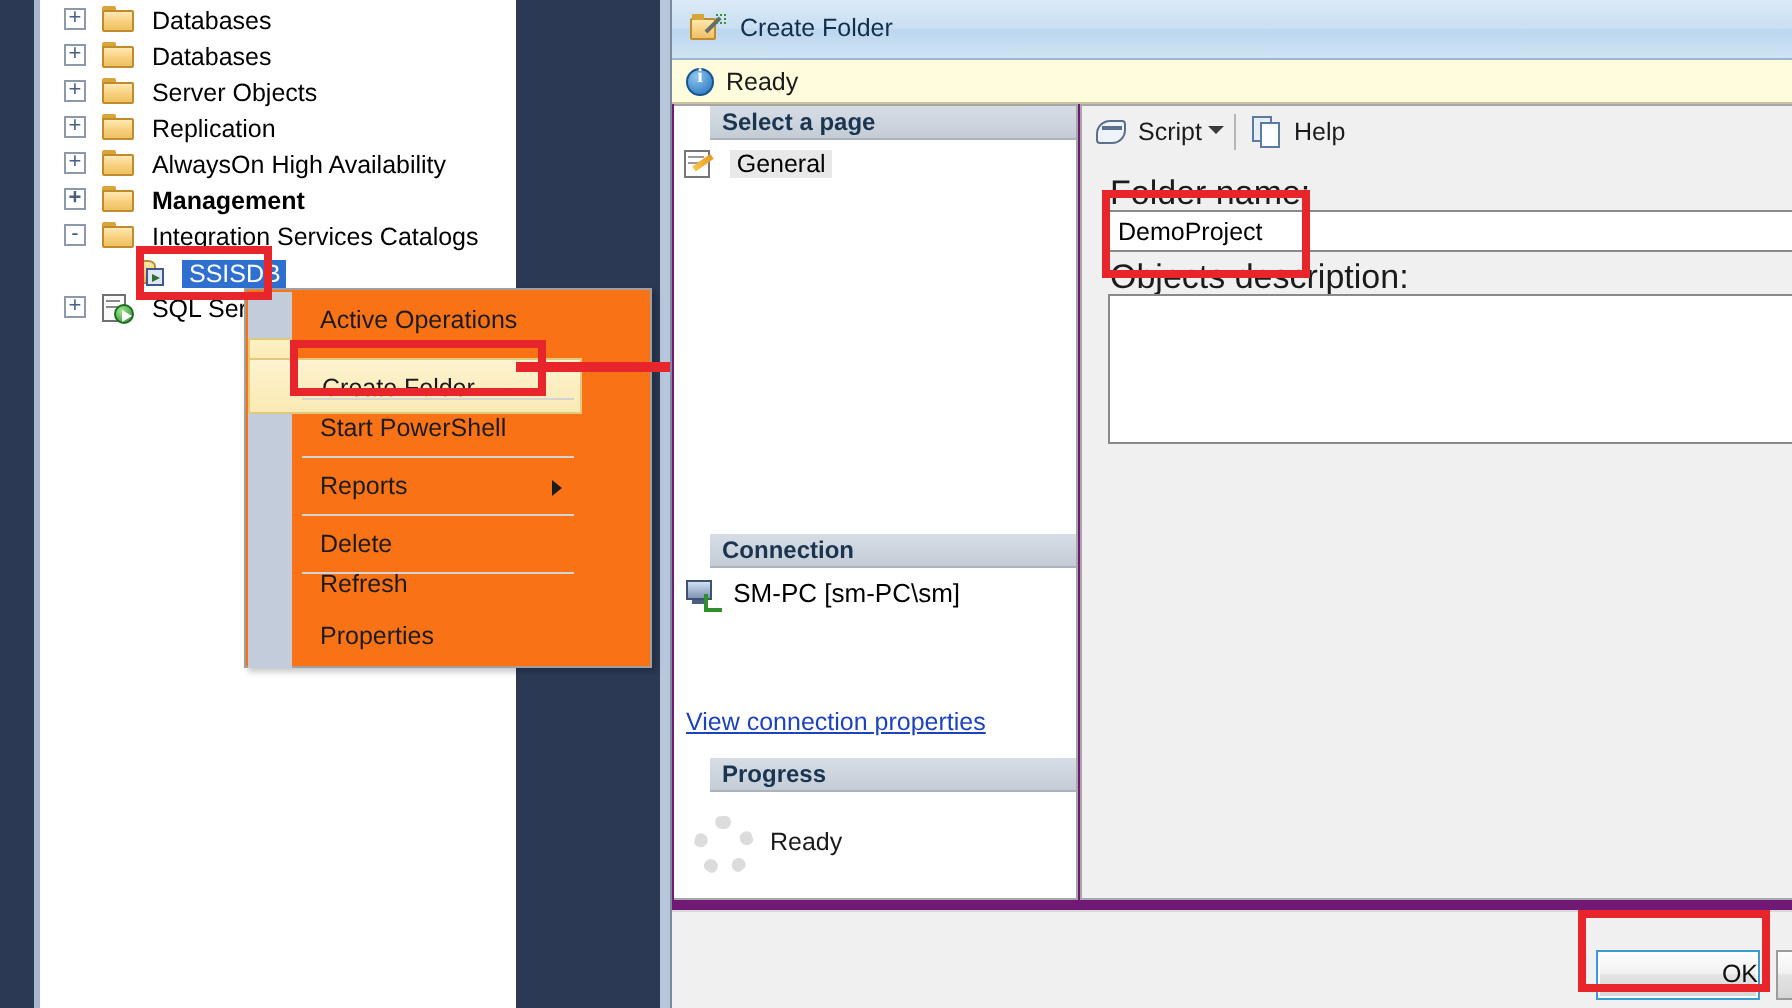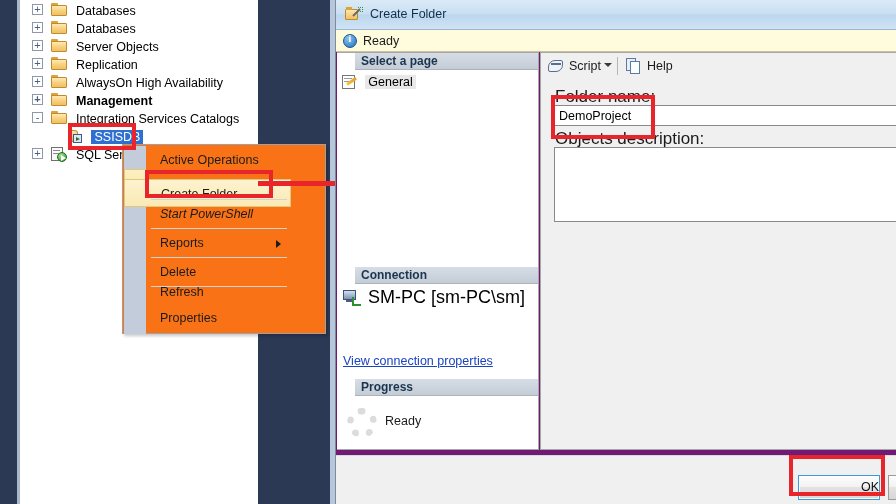--- a/index.html
+++ b/index.html
@@ -118,21 +118,21 @@
   .page-ico{display:inline-block;width:16px;height:14px;vertical-align:middle;margin-right:4px;position:relative;top:-1px;}
   .page-ico .pg{position:absolute;left:0;top:0;width:13px;height:14px;background:#ffffff;border:1px solid #767676;box-sizing:border-box;}
   .page-ico .l{position:absolute;left:2px;width:8px;height:1px;background:#9a9a9a;}
   .page-ico .pencil{position:absolute;left:5px;top:3px;width:11px;height:10px;}
   .page-ico .pencil:before{content:"";position:absolute;left:0;top:5px;width:11px;height:3px;
     background:linear-gradient(90deg,#f6c64a,#e79a1f);transform:rotate(-35deg);transform-origin:left center;}
   #page-general .lbl{background:#e8e8e8;padding:0 3px;font-size:12.5px;vertical-align:middle;}
 
   #conn-hdr{top:214px;}
   #conn-body{position:absolute;left:0;top:231px;right:0;height:95px;background:#fff;}
-  #conn-line{position:absolute;left:6px;top:5px;height:16px;line-height:16px;white-space:nowrap;font-size:18px;}
+  #conn-line{position:absolute;left:6px;top:5px;height:16px;line-height:16px;white-space:nowrap;font-size:13px;}
   .srv-ico{display:inline-block;width:16px;height:14px;vertical-align:middle;margin-right:4px;position:relative;top:-1px;}
   .srv-ico .mon{position:absolute;left:0;top:0;width:13px;height:10px;
     background:linear-gradient(180deg,#cfe0f2,#7f94b3);border:1px solid #3f5272;box-sizing:border-box;}
   .srv-ico .base{position:absolute;left:3px;top:10px;width:8px;height:2px;background:#4a5f80;}
   .srv-ico .plug{position:absolute;left:9px;top:7px;width:7px;height:7px;border-left:2px solid #2f8f2f;border-bottom:2px solid #2f8f2f;}
   #conn-link{position:absolute;left:6px;top:70px;font-size:12.5px;color:#1b43c0;text-decoration:underline;cursor:pointer;text-align:right;}
   #prog-hdr{top:326px;}
   #prog-body{position:absolute;left:0;top:343px;right:0;bottom:0;background:#fff;}
   #spinner{position:absolute;left:10px;top:12px;width:30px;height:30px;border-radius:50%;
     border:7px dotted #dcdcdc;box-sizing:border-box;}
@@ -240,21 +240,21 @@
 
   <div class="ctx-item" style="top:1px;">
     <span>Active Operations</span>
   </div>
 
   <div class="ctx-item hi" style="top:24px;margin-top:10px;">
     <span>Create Folder...</span>
   </div>
   <div class="ctx-sep" style="top:54px;"></div>
 
-  <div class="ctx-item" style="top:55px;font-style:italic;">
+  <div class="ctx-item" style="top:55px;">
     <span>Start PowerShell</span>
   </div>
   <div class="ctx-sep" style="top:83px;"></div>
 
   <div class="ctx-item" style="top:84px;">
     <span>Reports</span>
     <span class="ctx-arrow"></span>
   </div>
   <div class="ctx-sep" style="top:112px;"></div>
 

